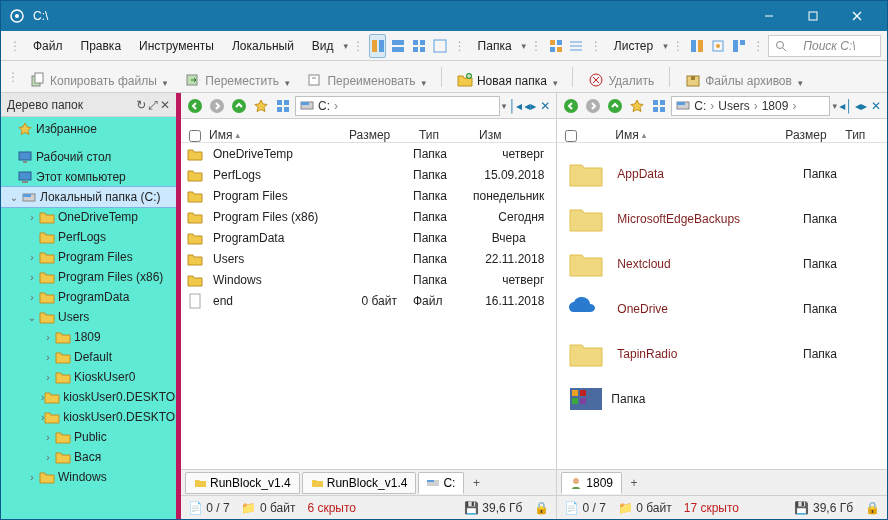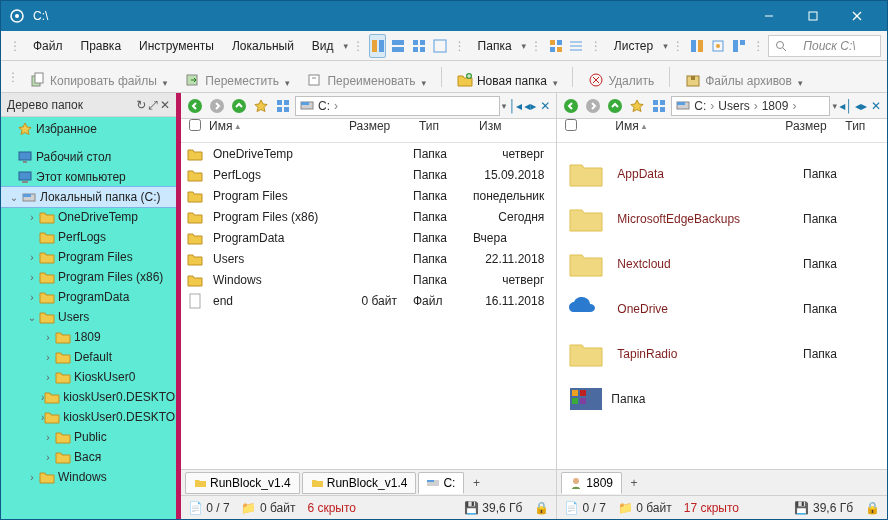--- a/index.html
+++ b/index.html
@@ -34,21 +34,21 @@
 .panes { flex: 1; display: flex; }
 .pane { flex: 1; display: flex; flex-direction: column; border-right: 1px solid #d0d0d0; }
 .pane:last-child { border-right: none; }
 .navbar { height: 26px; background: #f5f5f5; border-bottom: 1px solid #d0d0d0; display: flex; align-items: center; padding: 0 4px; gap: 2px; }
 .navbar .nav-btn { width: 20px; height: 20px; display: flex; align-items: center; justify-content: center; }
 .navbar .bc { flex: 1; height: 20px; background: #fff; border: 1px solid #c0c0c0; display: flex; align-items: center; padding: 0 4px; gap: 4px; font-size: 11px; }
 .navbar .bc .crumb { color: #333; }
 .navbar .bc .sep2 { color: #888; }
 .navbar .end-btns { display: flex; gap: 1px; }
 .navbar .end-btns .eb { width: 14px; height: 20px; display: flex; align-items: center; justify-content: center; color: #1976a8; }
-.listhead { height: 24px; background: #fff; border-bottom: 1px solid #e0e0e0; display: flex; align-items: flex-start; }
+.listhead { height: 24px; background: #fff; border-bottom: 1px solid #e0e0e0; display: flex; align-items: flex-end; }
 .listhead .col { padding: 0 8px; color: #333; font-size: 12px; display: flex; align-items: center; gap: 3px; }
 .listhead .col .arr { color: #888; font-size: 9px; }
 .filelist { flex: 1; overflow: auto; background: #fff; }
 .row { display: flex; align-items: center; height: 21px; padding: 0 4px; }
 .row .fico { width: 20px; display: flex; justify-content: center; }
 .row .fname { color: #1a4ec2; }
 .row .cell { padding: 0 8px; color: #222; font-size: 12px; white-space: nowrap; overflow: hidden; }
 .thumbs { flex: 1; overflow: auto; background: #fff; padding: 8px 4px; }
 .thumb-row { display: flex; align-items: center; height: 45px; }
 .thumb-row .thumb-ico { width: 50px; height: 40px; display: flex; align-items: center; justify-content: center; }
@@ -533,21 +533,21 @@
             </div>
             <div class="row">
               <span class="fico">
                 <svg class="folder-svg">
                   <path d="M1 3h5l1 2h8v8H1z" fill="#f0c94a" stroke="#c09020"></path>
                 </svg>
               </span>
               <span class="cell fname" style="width:140px">ProgramData</span>
               <span class="cell" style="width:60px;text-align:right"></span>
               <span class="cell" style="width:60px">Папка</span>
-              <span class="cell" style="flex:1;text-align:left">Вчера</span>
+              <span class="cell" style="flex:1;text-align:center">Вчера</span>
             </div>
             <div class="row">
               <span class="fico">
                 <svg class="folder-svg">
                   <path d="M1 3h5l1 2h8v8H1z" fill="#f0c94a" stroke="#c09020"></path>
                 </svg>
               </span>
               <span class="cell fname" style="width:140px">Users</span>
               <span class="cell" style="width:60px;text-align:right"></span>
               <span class="cell" style="width:60px">Папка</span>

